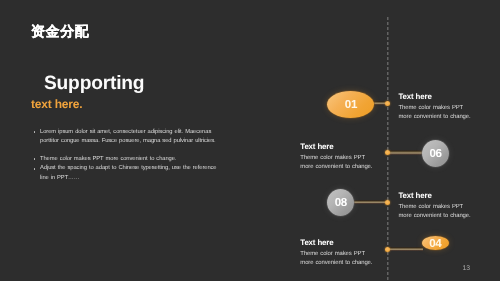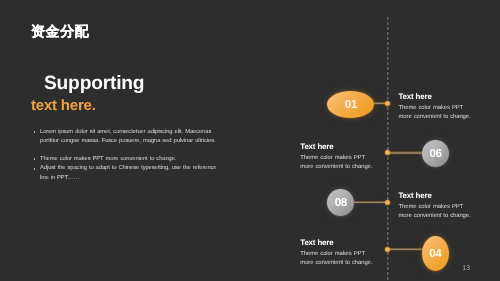--- a/index.html
+++ b/index.html
@@ -1,21 +1,21 @@
 <!DOCTYPE html>
 <html><head>
 <meta charset="utf-8">
 <style>
   html,body{margin:0;padding:0;}
   body{width:500px;height:281px;overflow:hidden;background:#2d2d2d;
        font-family:"Liberation Sans",sans-serif;-webkit-font-smoothing:antialiased;text-rendering:geometricPrecision;}
   .slide{position:relative;width:500px;height:281px;background:#2d2d2d;padding-left:28px;}
   .slide-title{position:absolute;left:31px;top:23px;font-size:14px;font-weight:700;color:#ffffff;letter-spacing:0.6px;-webkit-text-stroke:0.25px #ffffff;}
   .head1{position:absolute;left:44px;top:72.7px;font-size:19.2px;font-weight:700;color:#fbfbfb;letter-spacing:-0.2px;}
-  .head2{position:absolute;left:31px;top:96.8px;font-size:15px;font-weight:700;color:#f0a33c;letter-spacing:-0.2px;}
+  .head2{position:absolute;left:31px;top:96.8px;font-size:12px;font-weight:700;color:#f0a33c;letter-spacing:-0.2px;}
   .bullets{position:absolute;left:33px;top:127.5px;width:190px;}
   .bullet{position:relative;padding-left:7px;font-size:5.82px;color:#dcdcdc;line-height:9.8px;margin-bottom:0;letter-spacing:-0.09px;word-spacing:0.50px;}
   .bullet.gap{margin-bottom:7.5px;}
   .bullet:before{content:"";position:absolute;left:1.0px;top:3.5px;width:1.4px;height:2.0px;background:#b6b6b6;border-radius:0.3px;}
   .vline{position:absolute;z-index:1;left:386.75px;top:16.9px;width:2px;height:265px;transform:scaleX(0.75);transform-origin:left top;
          background:repeating-linear-gradient(to bottom,#636363 0px,#636363 3px,rgba(0,0,0,0) 3px,rgba(0,0,0,0) 5px);}
   .node{position:absolute;z-index:5;border-radius:50%;display:flex;align-items:center;justify-content:center;
         font-size:11.6px;font-weight:700;letter-spacing:-0.35px;}
   .node.orange{color:rgba(255,250,238,0.97);background:linear-gradient(135deg,#f9c77e 0%,#f5b055 36%,#f1a433 70%,#ee9d26 100%);box-shadow:0 0 0 0.8px rgba(122,80,26,0.55),0 0 6px rgba(240,163,60,0.25);}
   .node.gray{color:#ffffff;background:linear-gradient(135deg,#c2c2c2 0%,#b4b4b4 38%,#9c9c9c 72%,#909090 100%);box-shadow:0 0 0 0.8px rgba(95,95,95,0.45),0 0 6px rgba(175,175,175,0.18);}
@@ -65,21 +65,21 @@
   <div class="node gray" style="left:327.2px;top:188.8px;width:27.2px;height:27.2px;">
     <span>08</span>
   </div>
   <div class="conn" style="left:353px;top:199.8px;width:34.5px;"></div>
   <div class="dot" style="left:385.4px;top:200.1px;"></div>
   <div class="tblock" style="left:398.5px;top:191.3px;width:74px;">
     <div class="th">Text here</div>
     <div class="tb">Theme color makes PPT more convenient to change.</div>
   </div>
 
-  <div class="node orange" style="left:421.9px;top:236.2px;width:26.9px;height:35px;">
+  <div class="node orange" style="left:421.9px;top:236.2px;width:26.9px;height:14px;">
     <span>04</span>
   </div>
   <div class="conn" style="left:387.5px;top:246.5px;width:35px;"></div>
   <div class="dot" style="left:385.4px;top:246.7px;"></div>
   <div class="tblock" style="left:300.3px;top:238.3px;width:74px;">
     <div class="th">Text here</div>
     <div class="tb">Theme color makes PPT more convenient to change.</div>
   </div>
 
   <div class="pageno">13</div>

